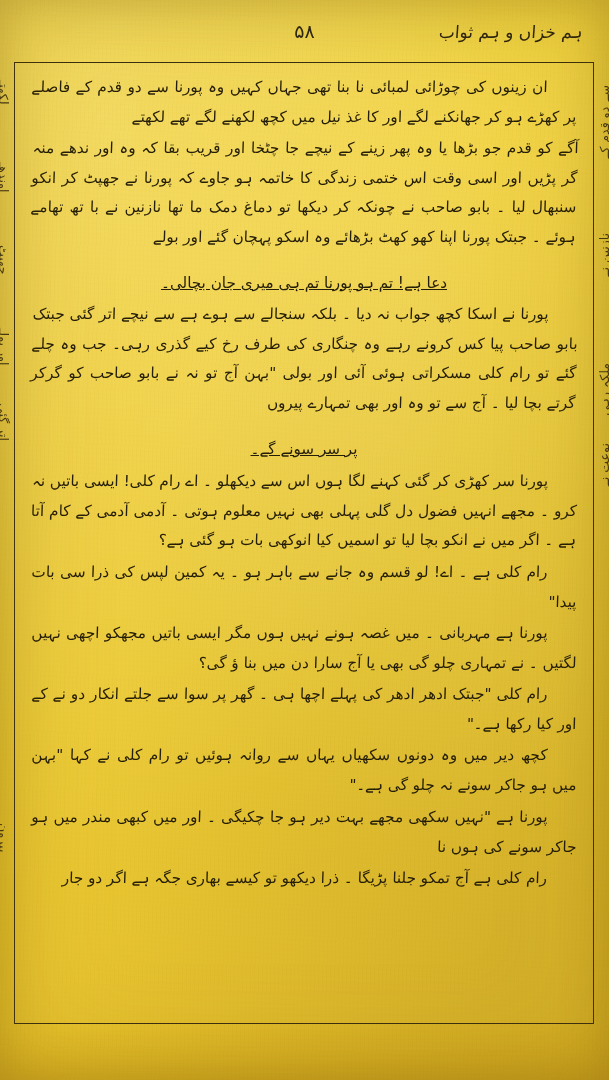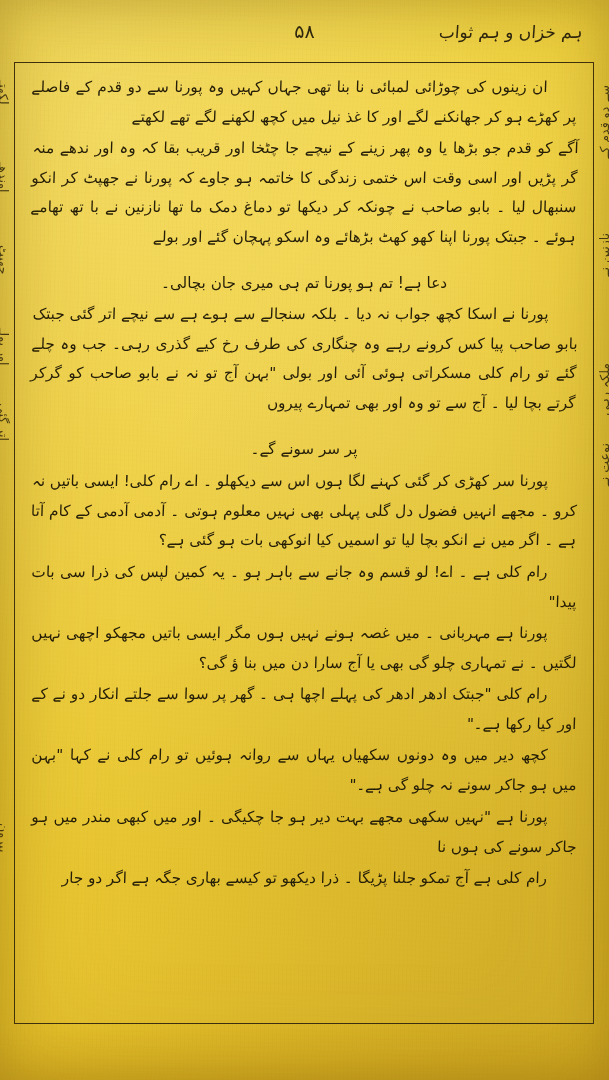--- a/index.html
+++ b/index.html
@@ -91,20 +91,21 @@
   .para {
     margin: 0 0 2px 0;
     text-indent: 30px;
   }
   .para.noindent { text-indent: 0; }
   .para.slant { transform: skewX(-2deg); }
   .centerline {
     text-align: center;
     text-indent: 0;
     margin: 16px 0 2px 0;
+    text-decoration: underline;
   }
   
   .margin-note {
     position: absolute;
     font-size: 12.5px;
     color: #2b2410;
     white-space: nowrap;
     direction: rtl;
     opacity: 0.9;
   }

